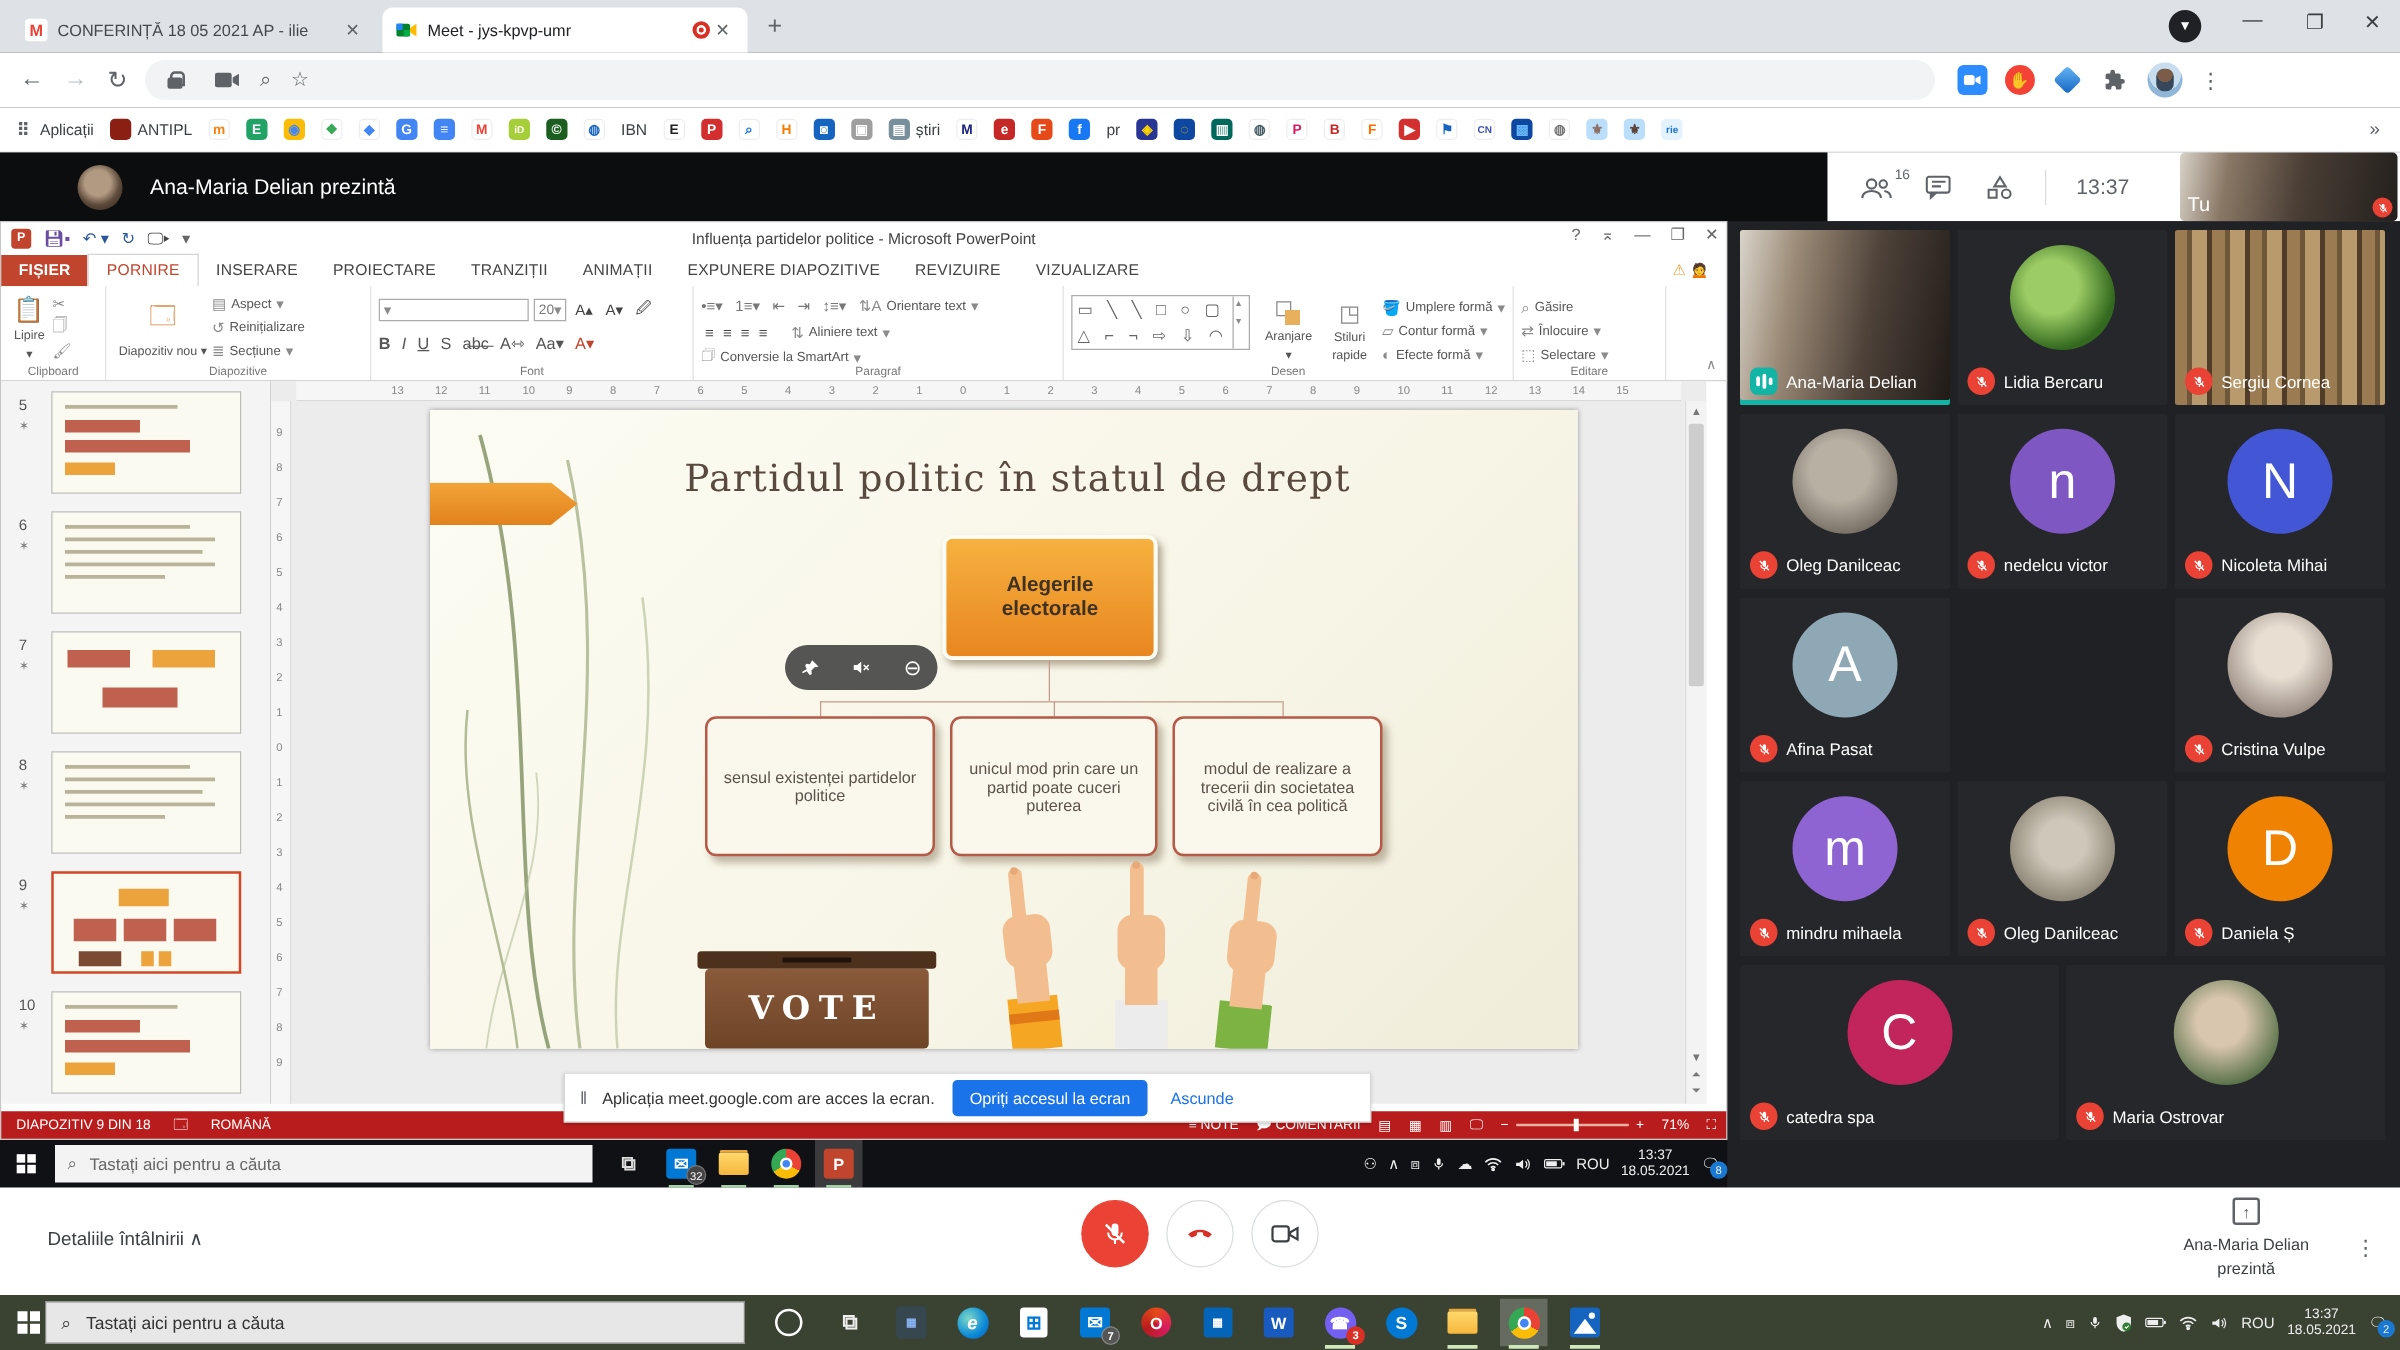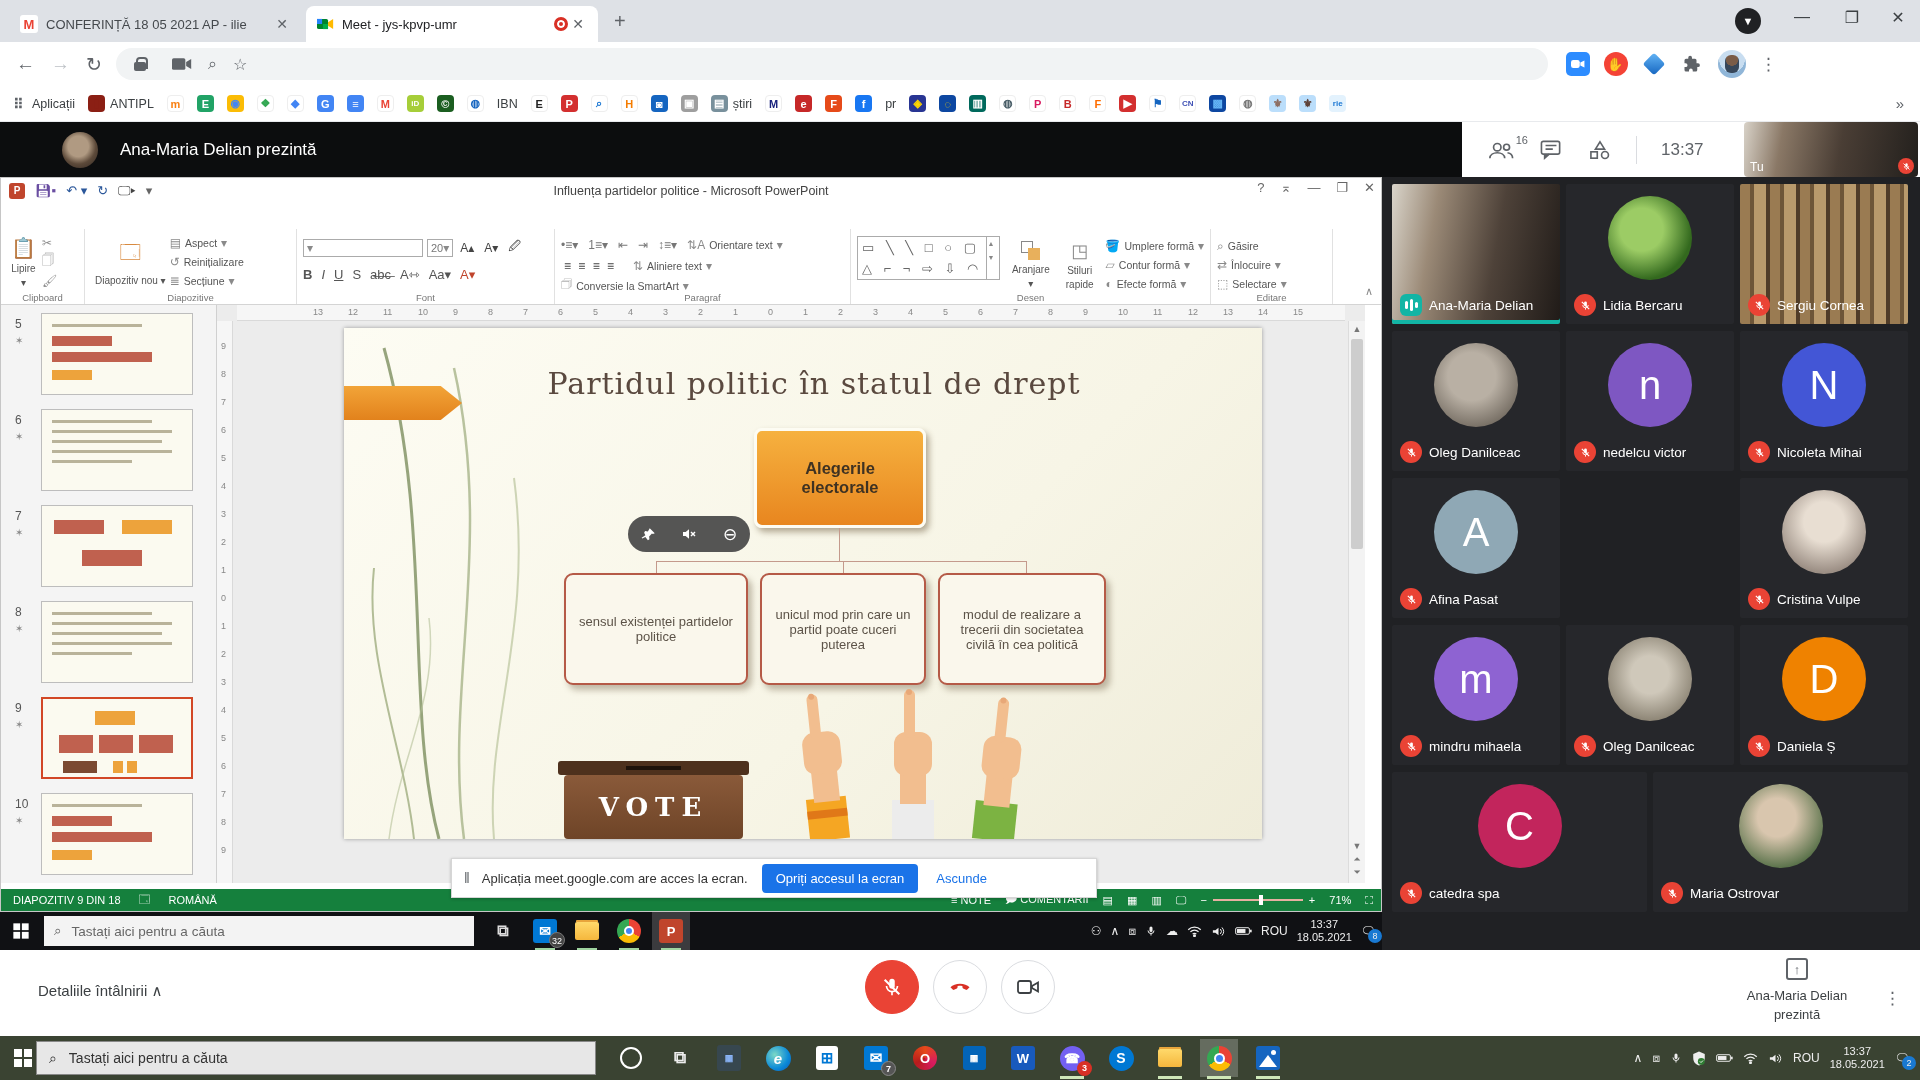--- a/index.html
+++ b/index.html
@@ -56,21 +56,21 @@
   #banner .bav { width:36px; height:36px; border-radius:50%; margin-left:62px;
             background:radial-gradient(circle at 45% 40%, #b09a82 35%, #5d4a3a 60%, #2c2420 100%); }
   #banner .btxt { color:#fff; font-size:17px; margin-left:22px; }
   #meethead { left:1462px; top:122px; width:458px; height:55px; background:#fff;
               display:flex; align-items:center; }
   .mh-ic { color:#5f6368; margin-left:26px; position:relative; }
   .mh-ic sup { position:absolute; top:-6px; right:-14px; font-size:11px; color:#5f6368; }
   #mh-time { font-size:17px; color:#5f6368; margin-left:24px; }
   #selfview { left:1744px; top:122px; width:174px; height:55px; border-radius:4px; overflow:hidden;
               background:linear-gradient(100deg,#d8d2c8 0%,#8a7866 22%,#4a3e35 55%,#23201d 100%); }
-  #selfview .tu { position:absolute; left:6px; bottom:3px; color:#fff; font-size:12px; }
+  #selfview .tu { position:absolute; left:6px; bottom:3px; color:#fff; font-size:16px; }
   #selfview .mb { position:absolute; right:4px; bottom:3px; }
 
   
   #ppt { left:0; top:177px; width:1382px; height:735px; background:#fff; border:1px solid #c6c6c6; }
   #ppt-title { position:absolute; left:0; top:0; width:100%; height:25px; background:#fff;
                display:flex; align-items:center; font-size:12px; color:#5e5e5e; }
   .qat { display:flex; align-items:center; gap:10px; margin-left:8px; }
   .qat span { font-size:13px; color:#b7472a; }
   #ppt-doc-title { position:absolute; left:0; right:0; text-align:center; font-size:12.5px; color:#444; }
   .pptwinbtns { position:absolute; right:6px; top:2px; display:flex; gap:16px; color:#666;
@@ -161,21 +161,21 @@
   #sharenote { left:451px; top:858px; width:646px; height:40px; background:#fff;
                border:1px solid #d6d6d6; box-shadow:0 1px 3px rgba(0,0,0,.25);
                display:flex; align-items:center; z-index:30; }
   #sharenote .bars { color:#5f6368; font-size:14px; margin:0 10px 0 12px; letter-spacing:2px; }
   #sharenote .msg { font-size:13px; color:#333; }
   #stopshare { background:#1a73e8; color:#fff; border:none; border-radius:4px; font-size:13px;
                padding:7px 14px; margin-left:14px; }
   #hideshare { color:#1a73e8; font-size:13px; margin:0 16px 0 18px; }
 
   
-  #pptstatus { position:absolute; left:0; bottom:0; width:100%; height:22px; background:#15803d;
+  #pptstatus { position:absolute; left:0; bottom:0; width:100%; height:22px; background:#b91c1c;
                color:#fff; font-size:11px; display:flex; align-items:center; }
   #pptstatus .lft { display:flex; gap:18px; margin-left:12px; align-items:center; }
   #pptstatus .rgt { position:absolute; right:8px; display:flex; gap:14px; align-items:center; }
   .zoomslider { display:flex; align-items:center; gap:6px; }
   .zoomslider .track { width:90px; height:2px; background:#e6b0a2; position:relative; }
   .zoomslider .knob { position:absolute; left:46px; top:-4px; width:4px; height:10px; background:#fff; }
 
   
   #taskbar-in { left:0; top:912px; width:1382px; height:38px; background:#101114;
                 display:flex; align-items:center; }
@@ -505,20 +505,32 @@
       </div>
       <span id="ppt-doc-title">Influența partidelor politice - Microsoft PowerPoint</span>
       <div class="pptwinbtns">
         <span>?</span>
         <span>⌅</span>
         <span>—</span>
         <span>❐</span>
         <span>✕</span>
       </div>
     </div>
+    <div id="ppt-tabs">
+        <span class="ribtab file">FIȘIER</span>
+        <span class="ribtab active">PORNIRE</span>
+        <span class="ribtab">INSERARE</span>
+        <span class="ribtab">PROIECTARE</span>
+        <span class="ribtab">TRANZIȚII</span>
+        <span class="ribtab">ANIMAȚII</span>
+        <span class="ribtab">EXPUNERE DIAPOZITIVE</span>
+        <span class="ribtab">REVIZUIRE</span>
+        <span class="ribtab">VIZUALIZARE</span>
+        <span style="margin-left: auto; margin-right: 14px; font-size: 12px; color: rgb(232, 163, 61); align-self: center;">⚠ 🙍</span>
+      </div>
     <div id="ppt-ribbon">
         <div class="rgroup" style="width: 84px;">
           <div style="display: flex;">
             <div class="bigbtn">
               <div style="font-size: 20px; color: rgb(200, 155, 90);">📋</div>
               <div>Lipire</div>
               <div>▾</div>
             </div>
             <div style="margin-left: 2px;">
               <div class="smallrow">

